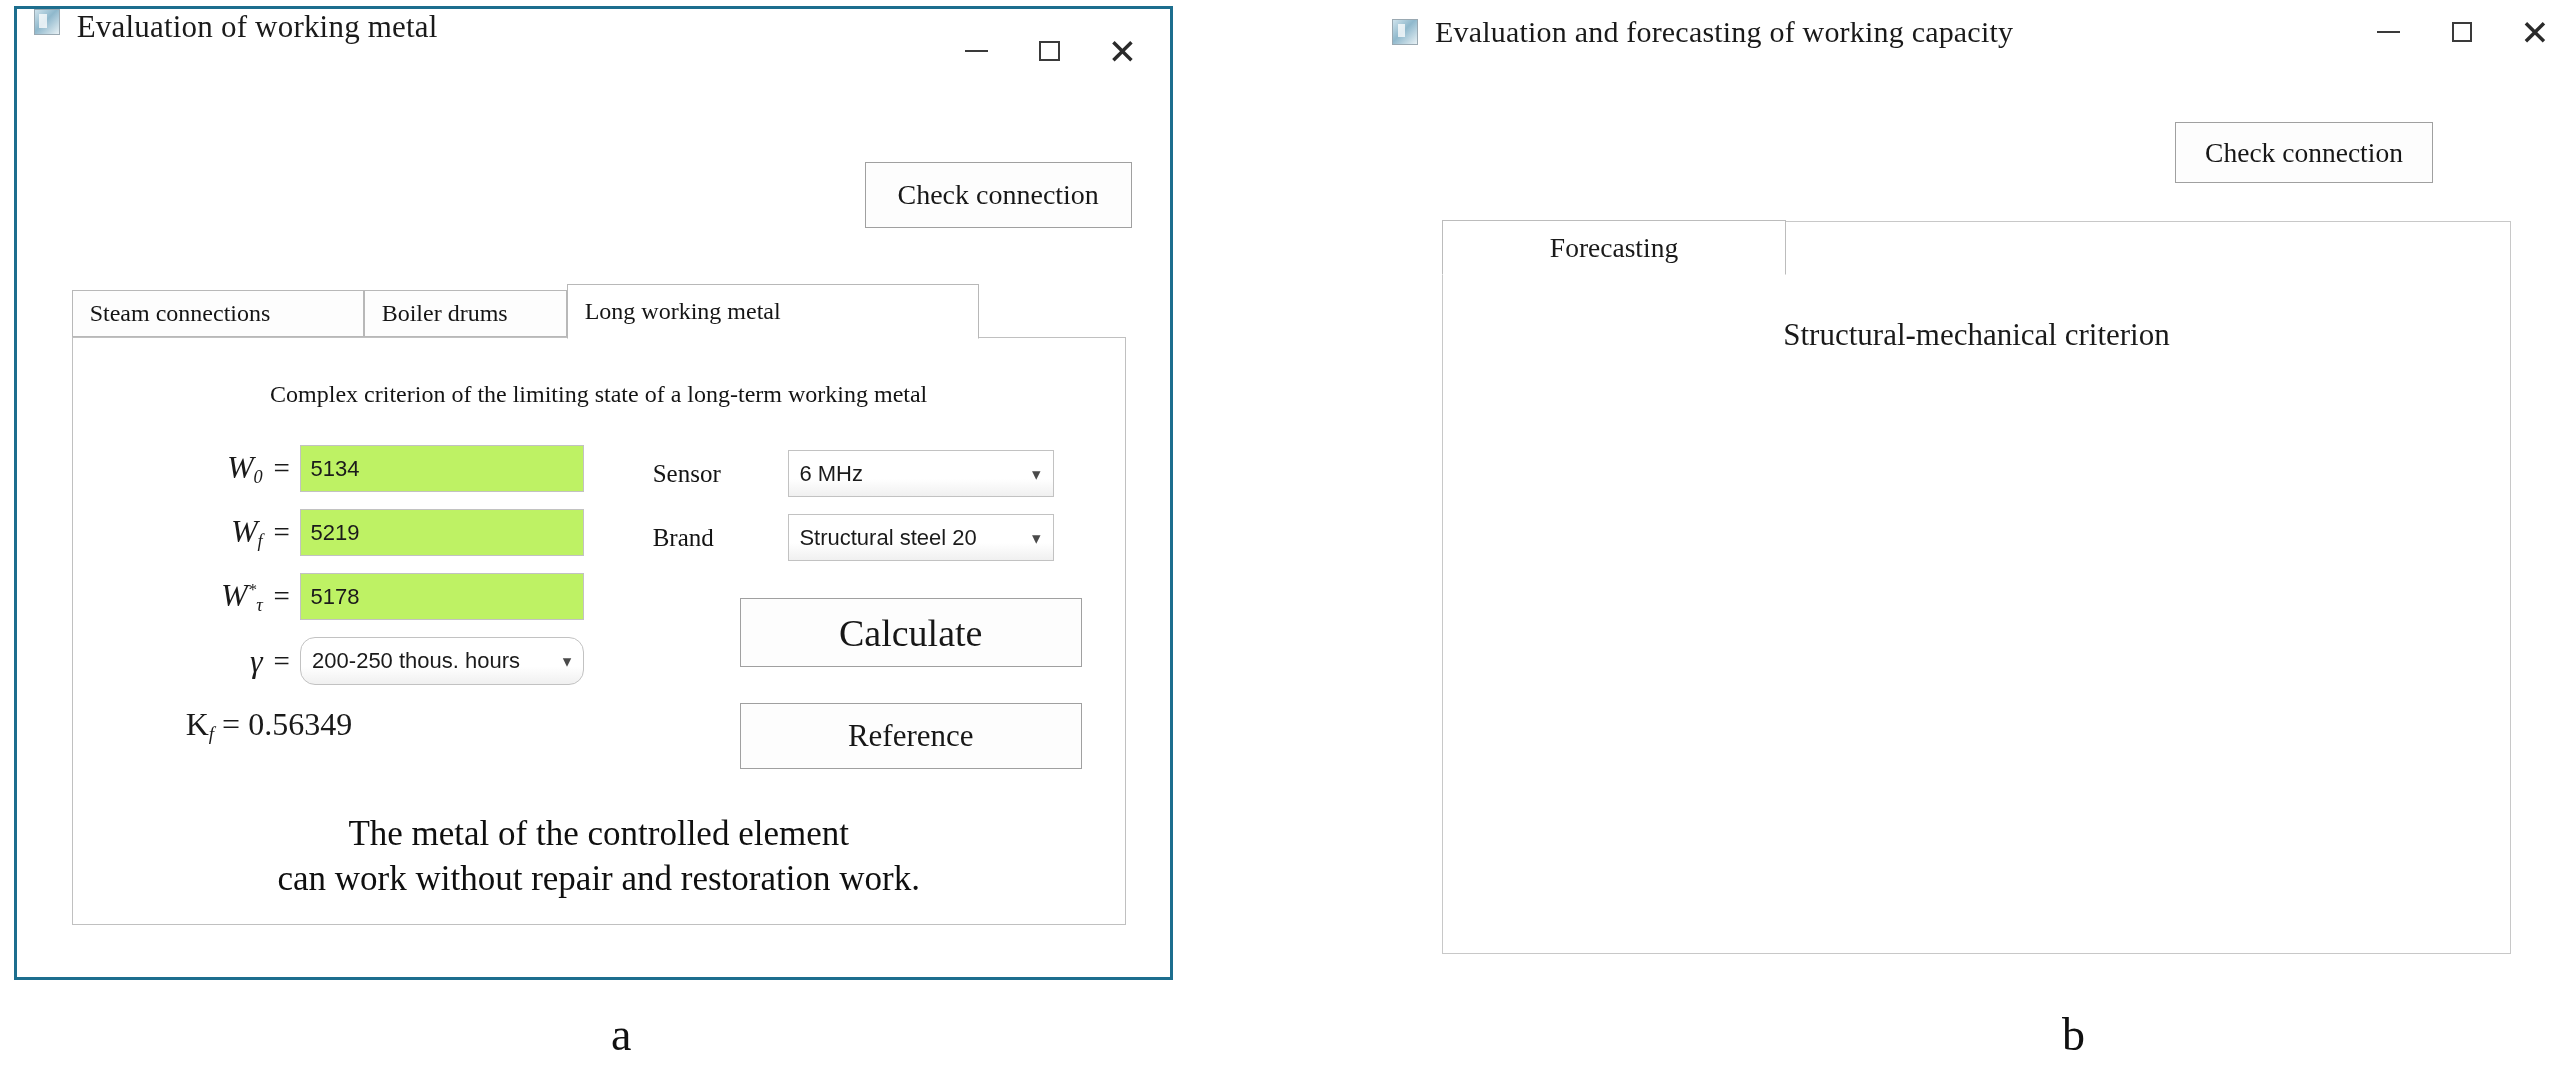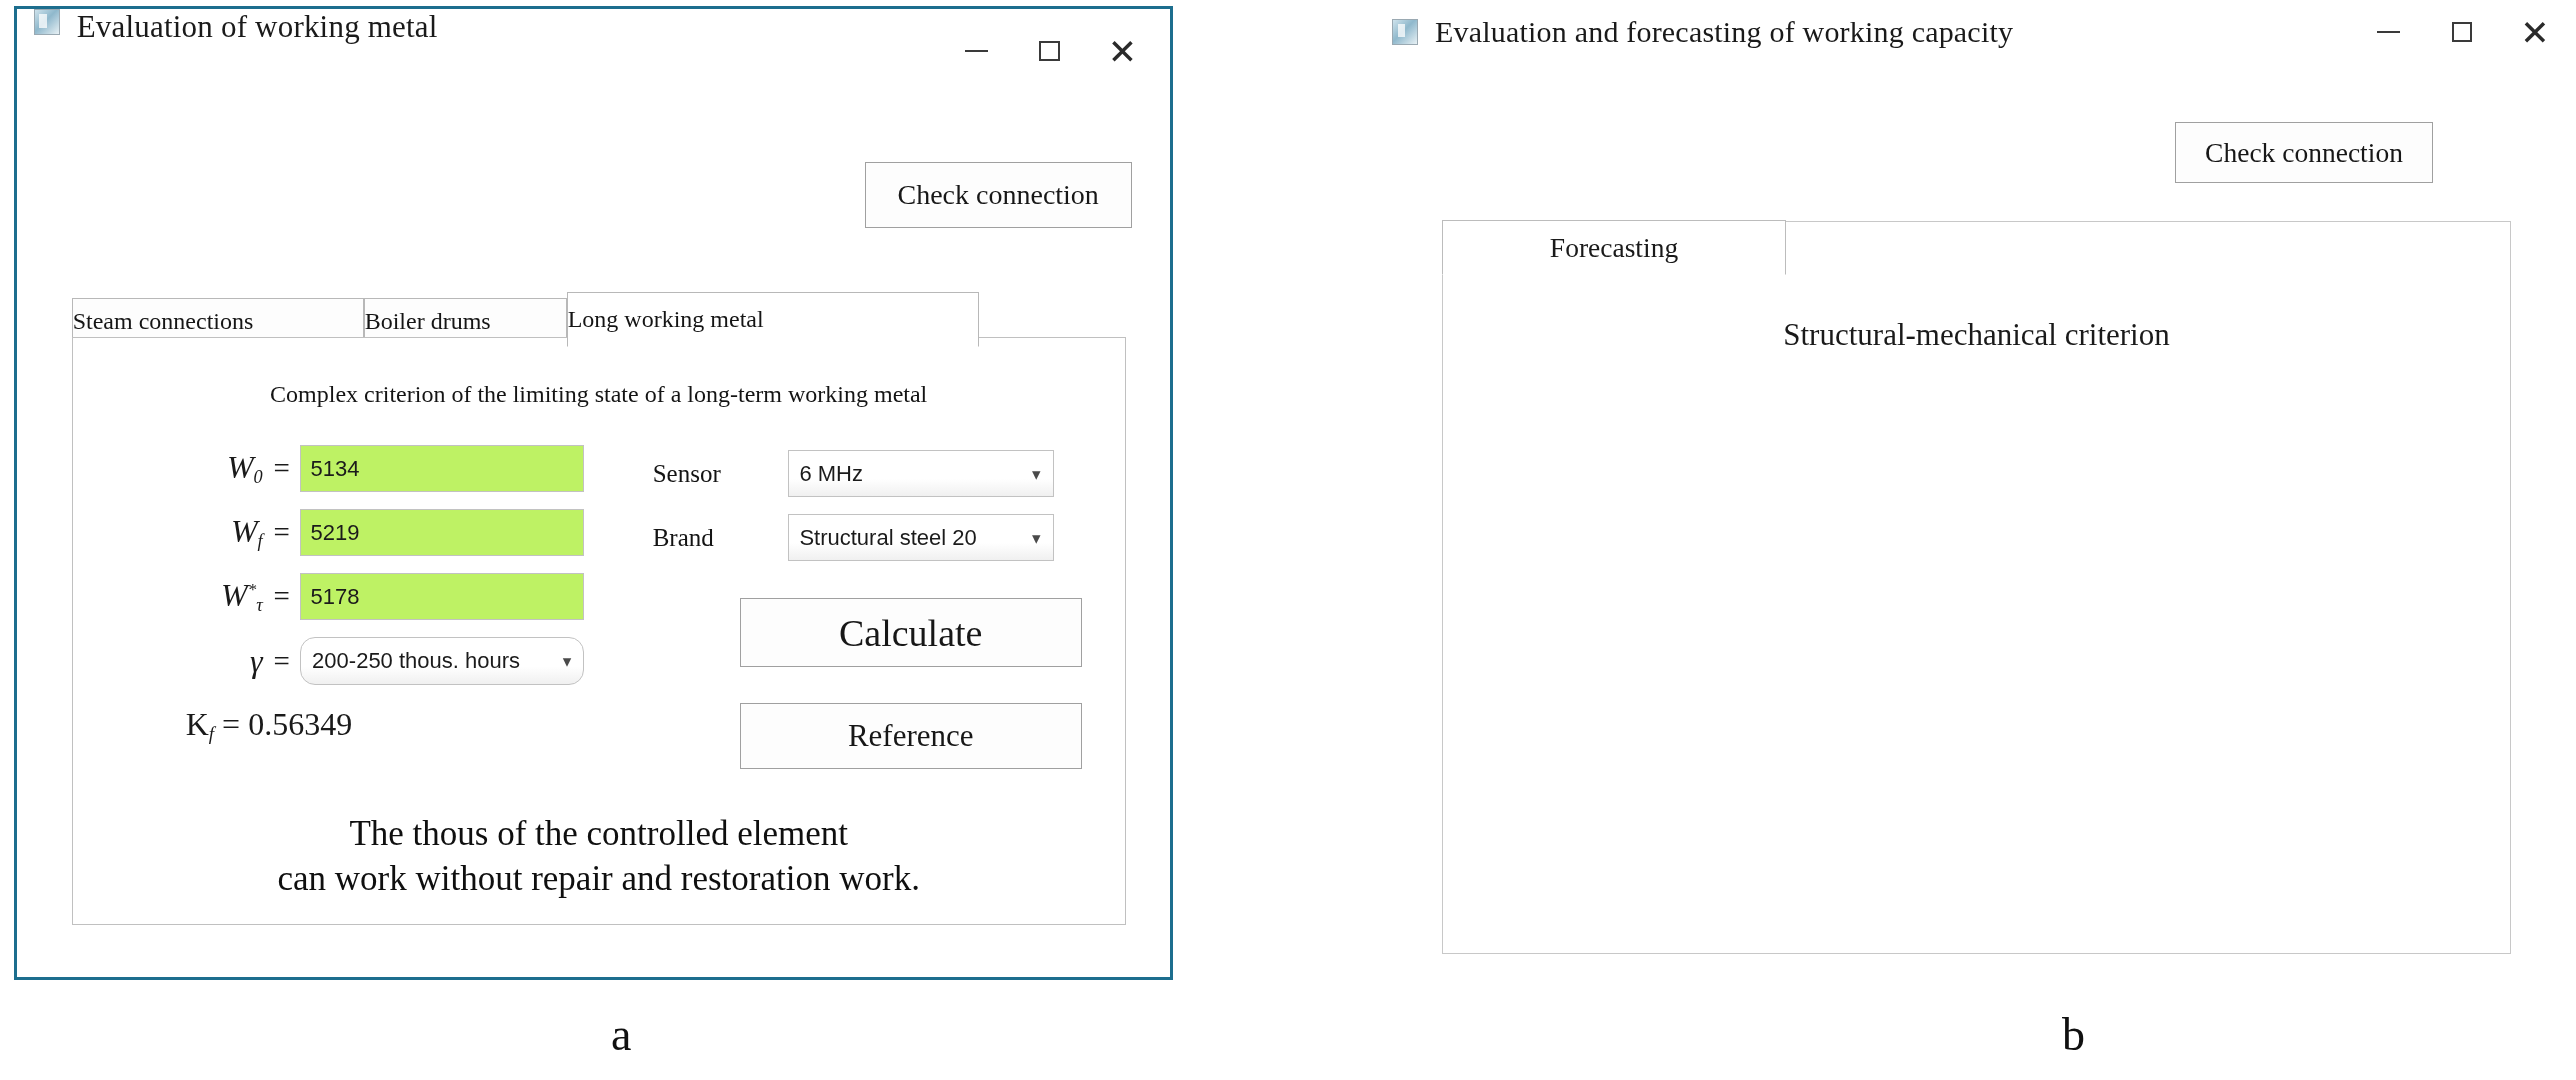--- a/index.html
+++ b/index.html
@@ -117,24 +117,24 @@
   }
   .tab {
     position: absolute;
     top: 0;
     height: 47px;
     background: #fdfdfd;
     border: 1.5px solid #b8b8b8;
     box-sizing: border-box;
     display: flex;
     align-items: center;
+    padding-left: 17px;
     font-size: 24px;
     color: #151515;
     white-space: nowrap;
-    margin-top: 8px;
   }
   .tab.active {
     height: 55px;
     top: -6.1px;
     border-bottom-color: #ffffff;
     z-index: 3;
     background: #ffffff;
   }
 
   
@@ -378,21 +378,21 @@
       <span class="combo" style="width:266px;height:47px;margin-left:20px;">
         <span>Structural steel 20</span>
         <span class="arrow">▾</span>
       </span>
     </div>
 
     <div class="btn abs" style="left:667px; top:260px; width:342px; height:69px; font-size:38px;">Calculate</div>
     <div class="btn abs" style="left:667px; top:365px; width:342px; height:66px; font-size:31px;">Reference</div>
 
     <div class="abs" id="message-a">
-      <div>The thous of the controlled element</div>
+      <div>The metal of the controlled element</div>
       <div>can work without repair and restoration work.</div>
     </div>
   </div>
 </div>
 
 <div id="window-b">
 
   <div class="titlebar">
     <span class="app-icon" style="margin-left:17px;"></span>
     <span class="win-title nosel" style="font-size:30px;">Evaluation and forecasting of working capacity</span>

